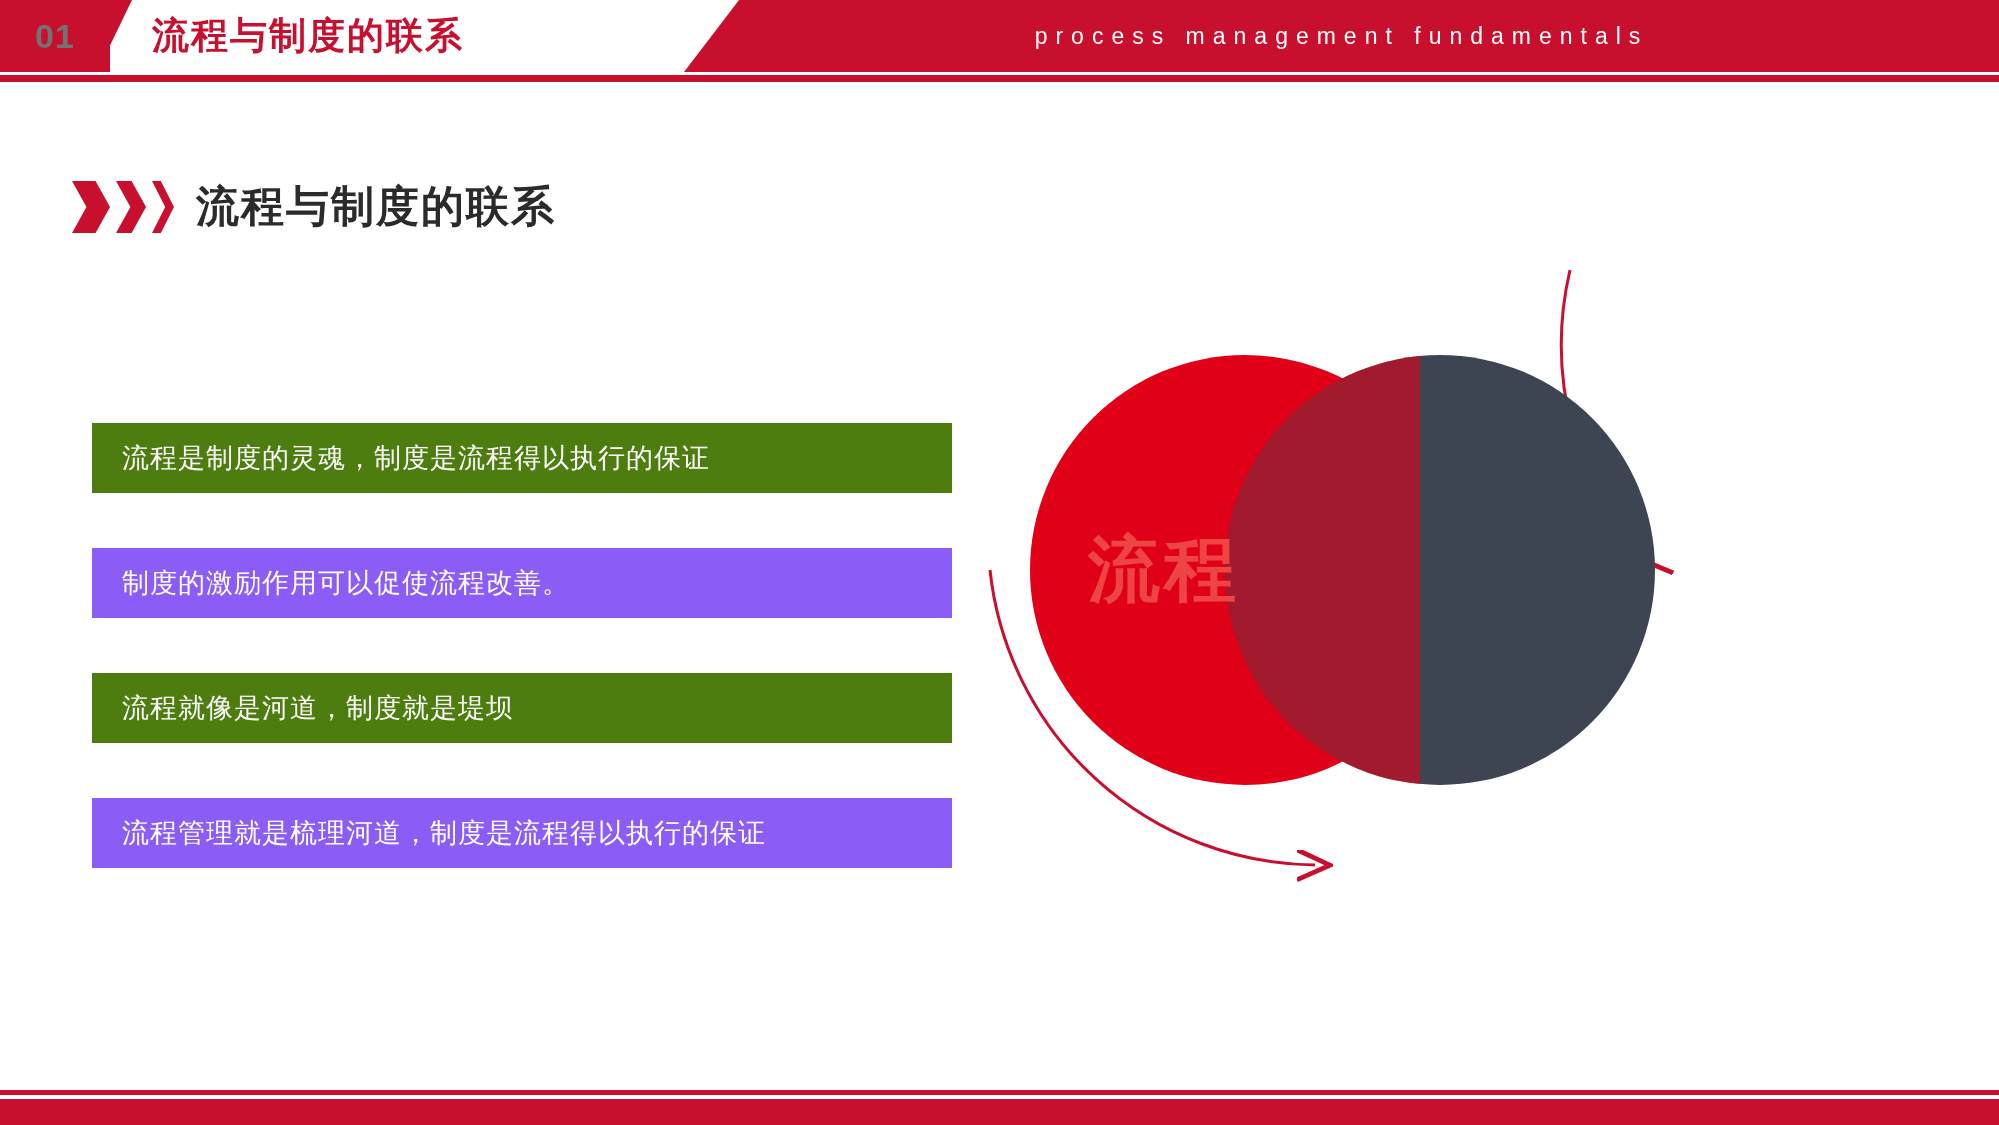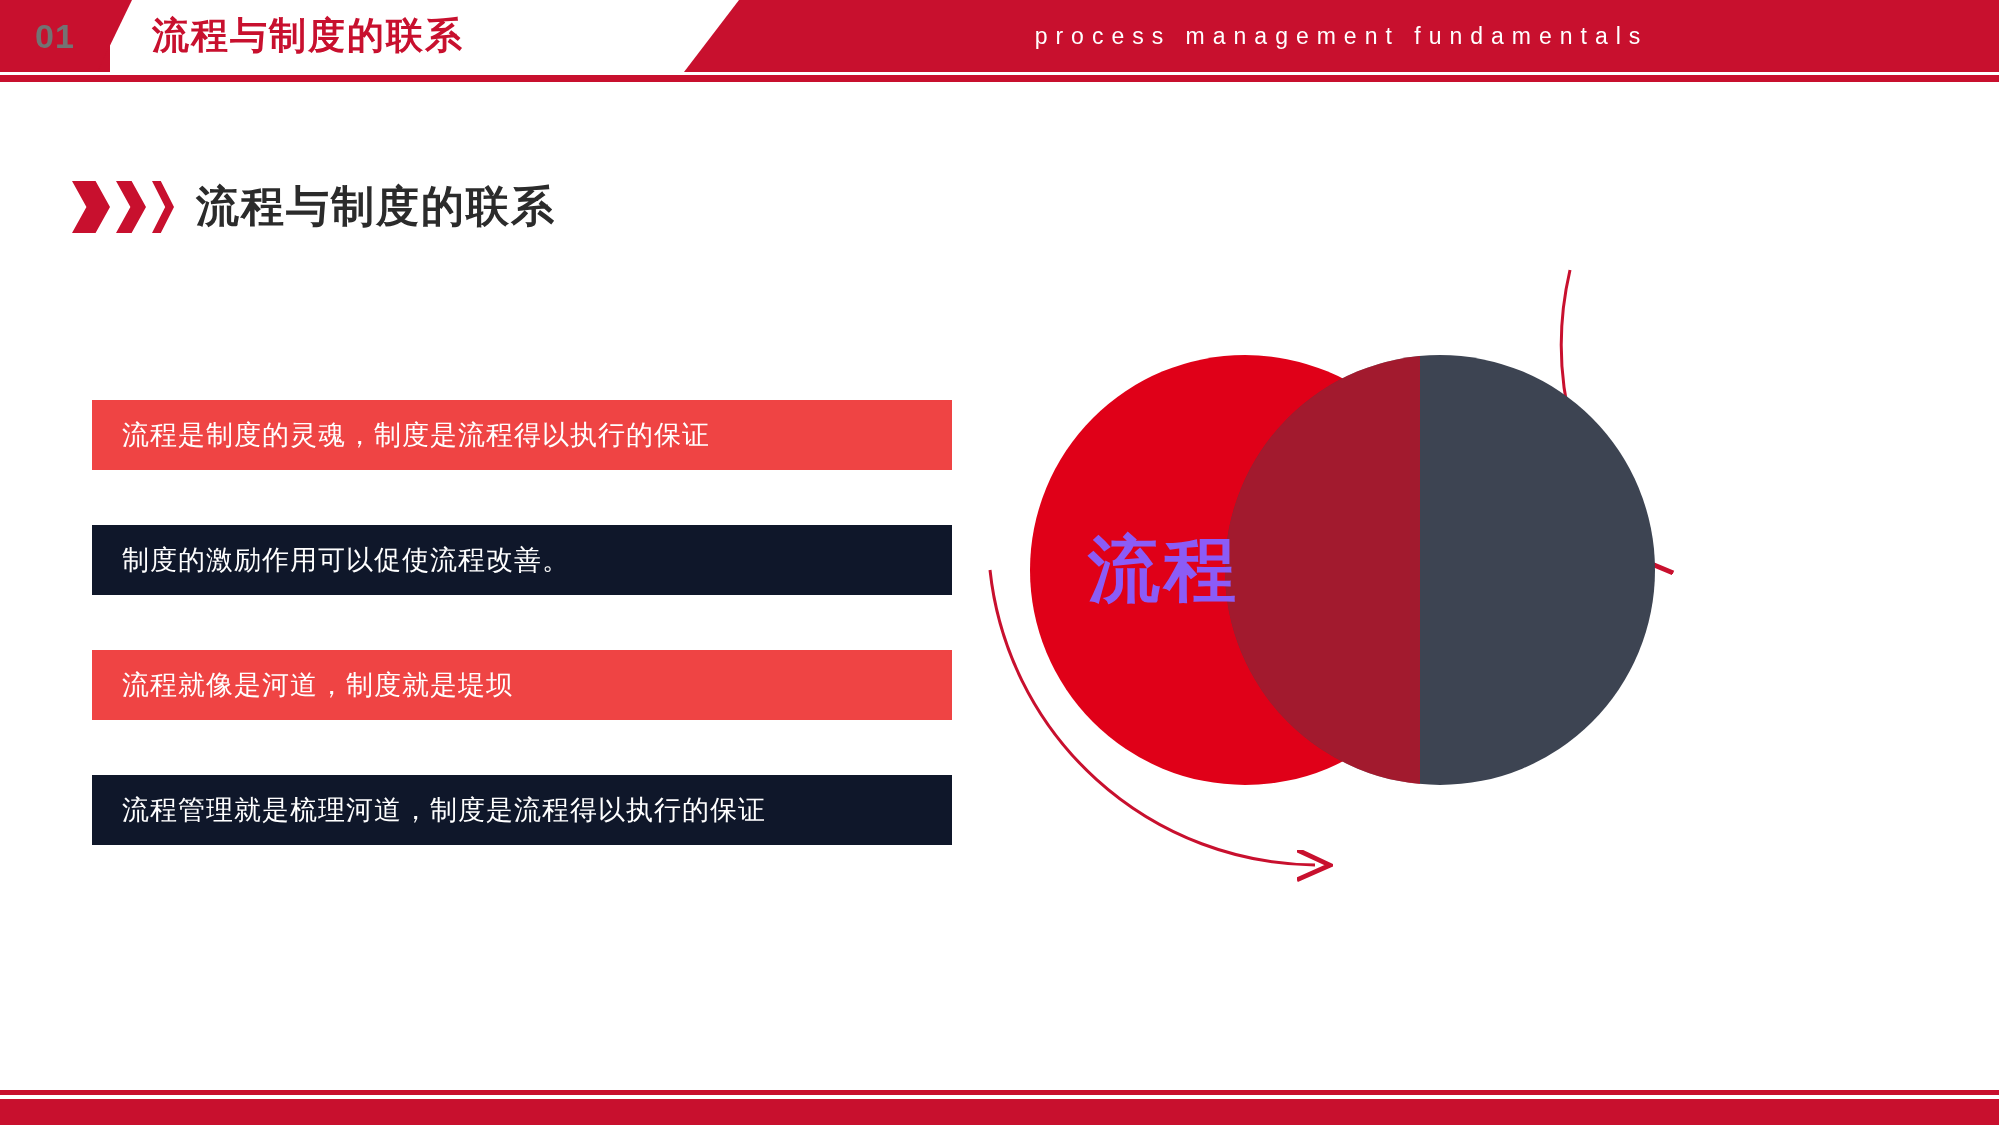--- a/index.html
+++ b/index.html
@@ -69,22 +69,22 @@
 
   
   .bars{position:absolute;left:92px;top:400px;width:860px;}
   .bar{
     width:860px;height:70px;margin-bottom:55px;
     display:flex;align-items:center;
     box-sizing:border-box;padding-left:30px;
     color:#ffffff;font-size:27px;letter-spacing:1px;
     font-family:"Liberation Serif","DejaVu Serif",serif;
   }
-  .bar-dark{background:#ef4444;}
-  .bar-red{background:#0f172a;}
+  .bar-dark{background:#4d7c0f;margin-top:23px;}
+  .bar-red{background:#8b5cf6;}
 
   
   .venn{
     position:absolute;left:960px;top:240px;width:950px;height:660px;
   }
   .circle{
     position:absolute;border-radius:50%;
   }
   .circle-red{
     left:70px;top:115px;width:430px;height:430px;
@@ -94,21 +94,21 @@
     left:265px;top:115px;width:430px;height:430px;
     background:#3D4452;
   }
   .circle-overlap{
     left:265px;top:115px;width:430px;height:430px;
     background:#E00018;opacity:.62;
     clip-path:inset(0 235px 0 0);
   }
   .circle-label{
     position:absolute;display:flex;align-items:center;justify-content:center;
-    color:#8b5cf6;font-size:72px;font-weight:bold;letter-spacing:4px;
+    color:#ef4444;font-size:72px;font-weight:bold;letter-spacing:4px;
   }
   .label-red{left:70px;top:115px;width:430px;height:430px;
     justify-content:flex-start;padding-left:58px;box-sizing:border-box;}
   .label-dark{left:265px;top:115px;width:430px;height:430px;
     justify-content:flex-end;padding-right:48px;box-sizing:border-box;}
 
   .arrows{position:absolute;left:0;top:0;width:950px;height:660px;}
 
   
   .footer{

